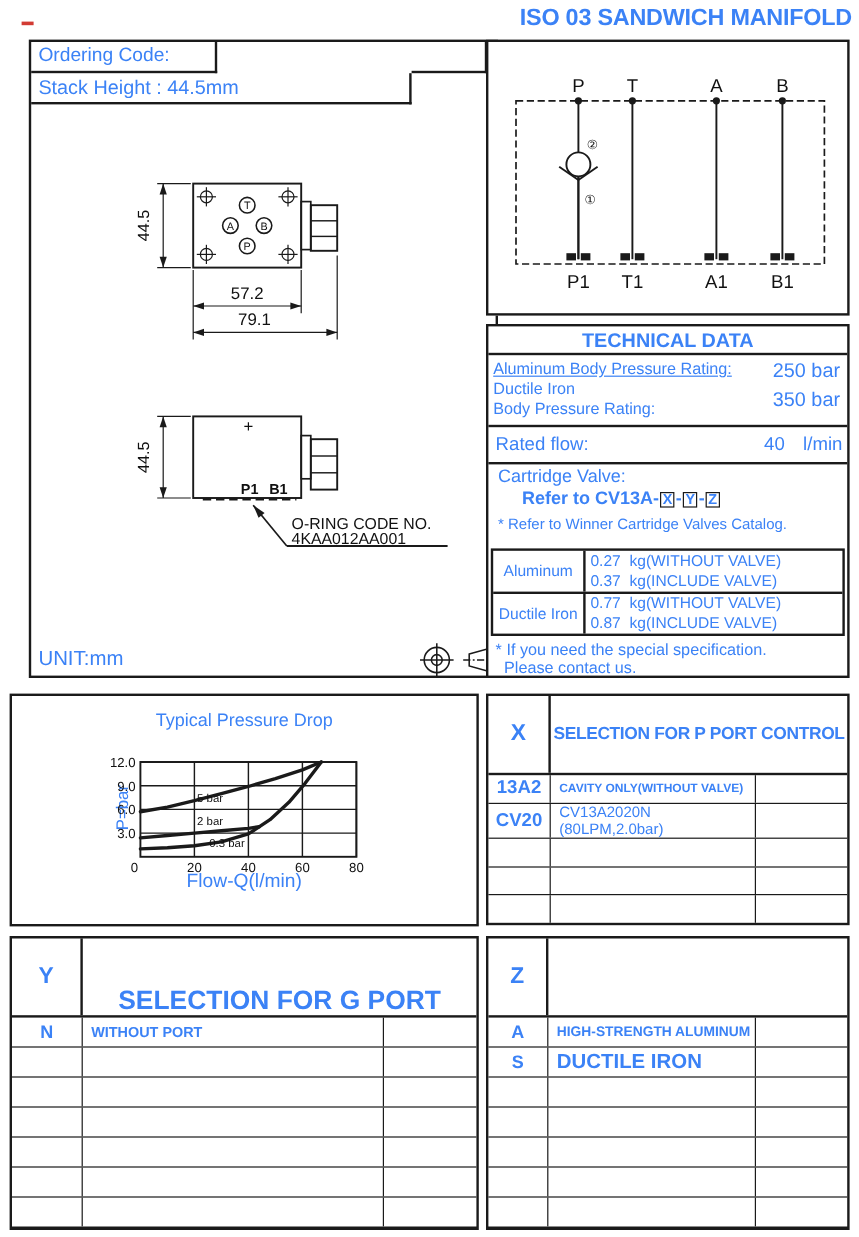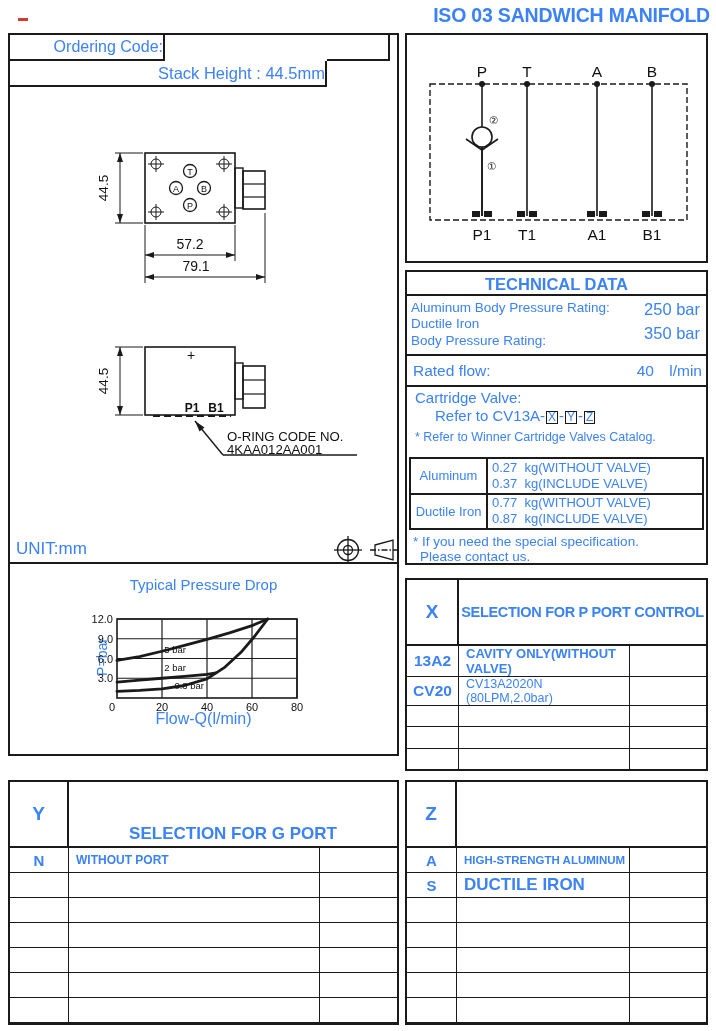--- a/index.html
+++ b/index.html
@@ -44,24 +44,24 @@
   .thead{display:flex;height:64px;border-bottom:2px solid #1a1a1a;}
   .hkey{border-right:2px solid #1a1a1a;display:flex;align-items:center;justify-content:center;font-weight:bold;font-size:19px;box-sizing:border-box;}
   .htitle{flex:1;display:flex;align-items:center;justify-content:center;font-weight:bold;}
   .tbody{flex:1;display:flex;flex-direction:column;}
   .trow{flex:1;display:flex;border-bottom:1.8px solid #1a1a1a;}
   .trow:last-child{border-bottom:none;}
   .tkey{border-right:1.8px solid #1a1a1a;display:flex;align-items:center;justify-content:center;font-weight:bold;box-sizing:border-box;}
   .tdesc{flex:1;border-right:1.8px solid #1a1a1a;display:flex;align-items:center;padding-left:7px;box-sizing:border-box;}
   .tblank{box-sizing:border-box;}
   .tbl-x .hkey,.tbl-x .tkey{width:52px;} .tbl-x .tblank{width:76px;} .tbl-x .htitle{font-size:14.5px;letter-spacing:-0.3px;}
-  .tbl-x .trow:nth-child(1) .tdesc{font-weight:bold;font-size:13px;}
+  .tbl-x .trow:nth-child(1) .tdesc{font-weight:bold;font-size:10px;}
   .tbl-x .trow:nth-child(2) .tdesc{font-size:12.5px;}
   .tbl-x .tkey{font-size:15.5px;}
-  .tbl-y .hkey,.tbl-y .tkey{width:59px;} .tbl-y .tblank{width:77px;} .tbl-y .htitle{font-size:17px;margin-top:40px;}
+  .tbl-y .hkey,.tbl-y .tkey{width:59px;} .tbl-y .tblank{width:77px;} .tbl-y .htitle{font-size:22px;margin-top:40px;}
   .tbl-y .trow:nth-child(1) .tdesc{font-weight:bold;font-size:12px;}
   .tbl-y .tkey{font-size:15px;}
   .tbl-z .hkey,.tbl-z .tkey{width:50px;} .tbl-z .tblank{width:76px;} .tbl-z .htitle{font-size:17px;}
   .tbl-z .trow:nth-child(1) .tdesc{font-weight:bold;font-size:11.5px;}
   .tbl-z .trow:nth-child(2) .tdesc{font-weight:bold;font-size:17px;}
   .tbl-z .tkey{font-size:15px;}
   #box-y,#box-z{border-bottom-width:3px;}
 
   
   #chart-title{left:0;top:12px;width:100%;text-align:center;font-size:15px;}
@@ -69,21 +69,21 @@
   #chart-ylabel{left:62px;top:85px;font-size:14px;transform:rotate(-90deg);transform-origin:center;width:60px;text-align:center;}
 </style>
 </head>
 <body>
 
 <div id="page">
 
   <div class="abs" id="red-mark"></div>
   <div class="abs" id="page-title">ISO 03 SANDWICH MANIFOLD</div>
 
-  <div class="box" id="box-a" style="left:8px;top:33px;width:391px;height:532px;text-align:right;">
+  <div class="box" id="box-a" style="left:24px;top:33px;width:391px;height:532px;">
     <div class="oc-cell" id="oc-label">Ordering Code:</div>
     <div class="oc-cell" id="oc-extra"></div>
     <div class="oc-cell" id="sh-row">Stack Height : 44.5mm</div>
 
     <svg id="dv1" style="left:85px;top:108px;" width="230" height="152" viewBox="0 0 230 152">
       <rect class="st" x="50" y="10" width="90" height="70" stroke-width="1.6"></rect>
       <rect class="st" x="140" y="25" width="8" height="40" stroke-width="1.4"></rect>
       <rect class="st" x="148" y="28" width="22" height="38" stroke-width="1.6"></rect>
       <line x1="148" y1="41" x2="170" y2="41" stroke-width="1.2"></line>
       <line x1="148" y1="54" x2="170" y2="54" stroke-width="1.2"></line>
@@ -215,34 +215,34 @@
         <line x1="75" y1="112" x2="75" y2="181" stroke-width="1.6"></line>
       </g>
       <text x="82" y="89" font-size="10.5">②</text>
       <text x="80" y="135" font-size="10.5">①</text>
     </svg>
   </div>
 
   <div class="box" id="box-c" style="left:405px;top:270px;width:303px;height:295px;">
     <div class="abs" id="td-title">TECHNICAL DATA</div>
     <div class="abs" id="td-press">
-      <span class="abs td-sm" style="left:4px;top:4px;">Aluminum Body Pressure Rating:</span>
+      <span class="abs td-sm" style="left:4px;top:4px;text-decoration:underline;">Aluminum Body Pressure Rating:</span>
       <span class="abs" style="right:6px;top:4px;font-size:16.5px;">250 bar</span>
       <span class="abs td-sm" style="left:4px;top:20px;">Ductile Iron</span>
       <span class="abs td-sm" style="left:4px;top:37px;">Body Pressure Rating:</span>
       <span class="abs" style="right:6px;top:28px;font-size:16.5px;">350 bar</span>
     </div>
     <div class="abs" id="td-flowrow">
       <span class="abs" style="left:6px;top:6px;font-size:15.5px;">Rated flow:</span>
       <span class="abs" style="right:52px;top:6px;font-size:15.5px;">40</span>
       <span class="abs" style="right:4px;top:6px;font-size:15.5px;">l/min</span>
     </div>
     <div class="abs" style="left:0;top:115px;width:100%;height:70px;">
       <span class="abs" style="left:8px;top:2px;font-size:15px;">Cartridge Valve:</span>
-      <span class="abs" style="left:28px;top:20px;font-size:15px;"><span>Refer to CV13A-</span><span class="boxed sm">X</span><span>-</span><span class="boxed sm">Y</span><span>-</span><span class="boxed sm">Z</span></span>
+      <span class="abs" style="left:28px;top:20px;font-size:15px;font-weight:bold;"><span>Refer to CV13A-</span><span class="boxed sm">X</span><span>-</span><span class="boxed sm">Y</span><span>-</span><span class="boxed sm">Z</span></span>
       <span class="abs" style="left:8px;top:43px;font-size:12.5px;">* Refer to Winner Cartridge Valves Catalog.</span>
     </div>
     <div class="abs wt-table">
       <div class="wt-row">
         <div class="wt-mat">Aluminum</div>
         <div class="wt-desc">
           <span>0.27  kg(WITHOUT VALVE)</span>
           <span>0.37  kg(INCLUDE VALVE)</span>
         </div>
       </div>
@@ -251,21 +251,21 @@
         <div class="wt-desc">
           <span>0.77  kg(WITHOUT VALVE)</span>
           <span>0.87  kg(INCLUDE VALVE)</span>
         </div>
       </div>
     </div>
     <span class="abs td-sm" style="left:6px;top:262px;">* If you need the special specification.</span>
     <span class="abs td-sm" style="left:13px;top:277px;">Please contact us.</span>
   </div>
 
-  <div class="box" id="box-d" style="left:8px;top:562px;width:391px;height:194px;">
+  <div class="box" id="box-d" style="left:8px;top:578px;width:391px;height:194px;">
     <div class="abs" id="chart-title">Typical Pressure Drop</div>
     <div class="abs" id="chart-ylabel">P=bar</div>
     <svg id="chart-svg" style="left:0;top:0;" width="387" height="190" viewBox="0 0 387 190">
         <line x1="152" y1="55" x2="152" y2="134" stroke="#222" stroke-width="1.2"></line>
         <line x1="197" y1="55" x2="197" y2="134" stroke="#222" stroke-width="1.2"></line>
         <line x1="242" y1="55" x2="242" y2="134" stroke="#222" stroke-width="1.2"></line>
         <line x1="287" y1="55" x2="287" y2="134" stroke="#222" stroke-width="1.2"></line>
         <line x1="107" y1="114.25" x2="287" y2="114.25" stroke="#222" stroke-width="1.2"></line>
         <line x1="107" y1="94.5" x2="287" y2="94.5" stroke="#222" stroke-width="1.2"></line>
         <line x1="107" y1="74.75" x2="287" y2="74.75" stroke="#222" stroke-width="1.2"></line>

